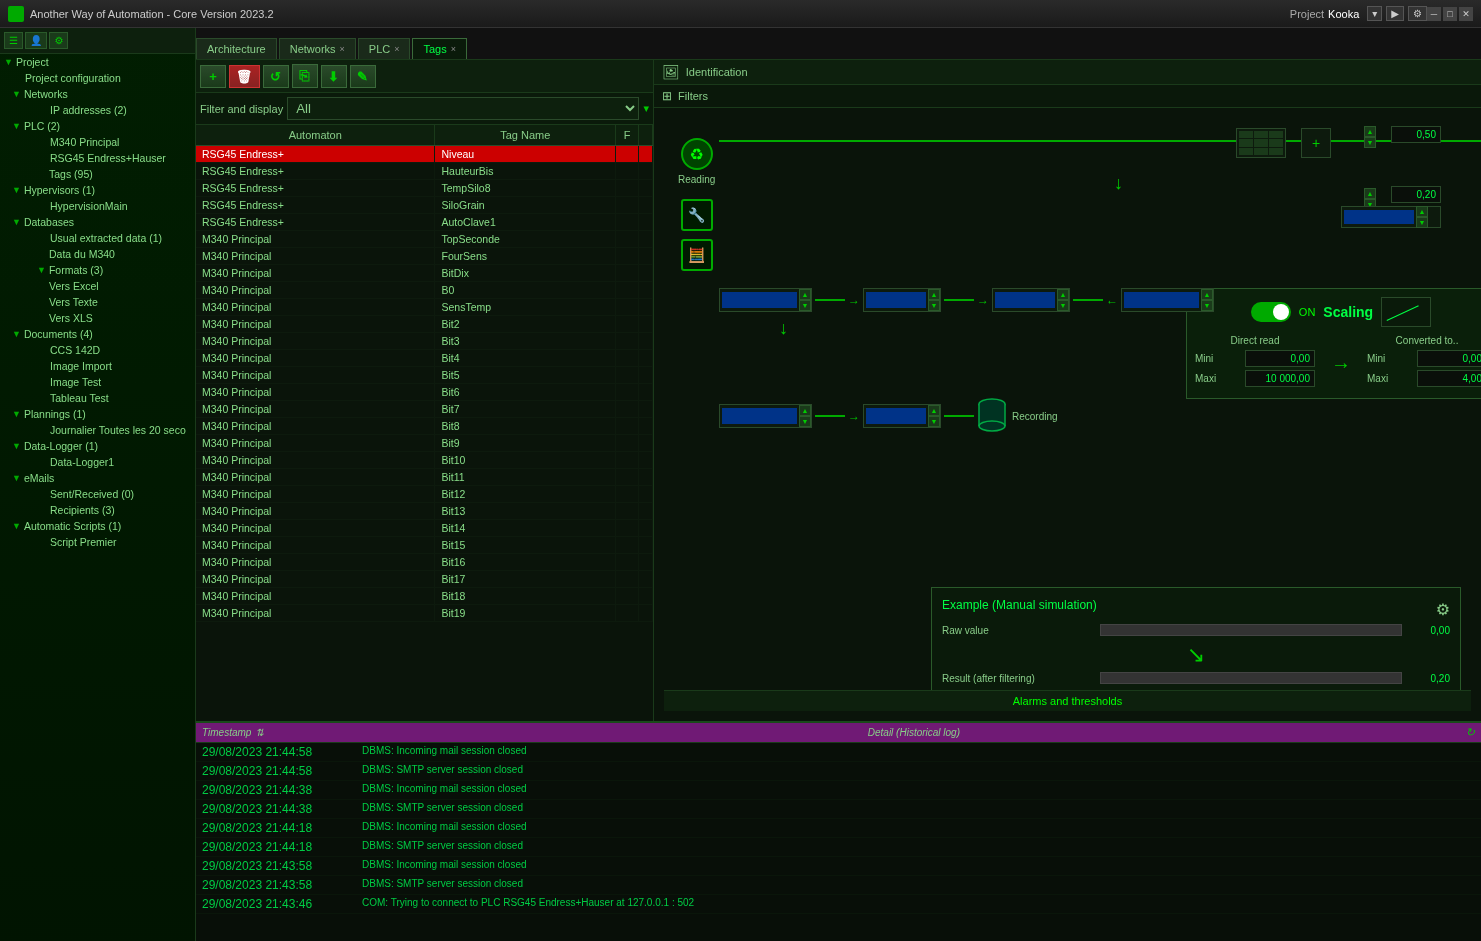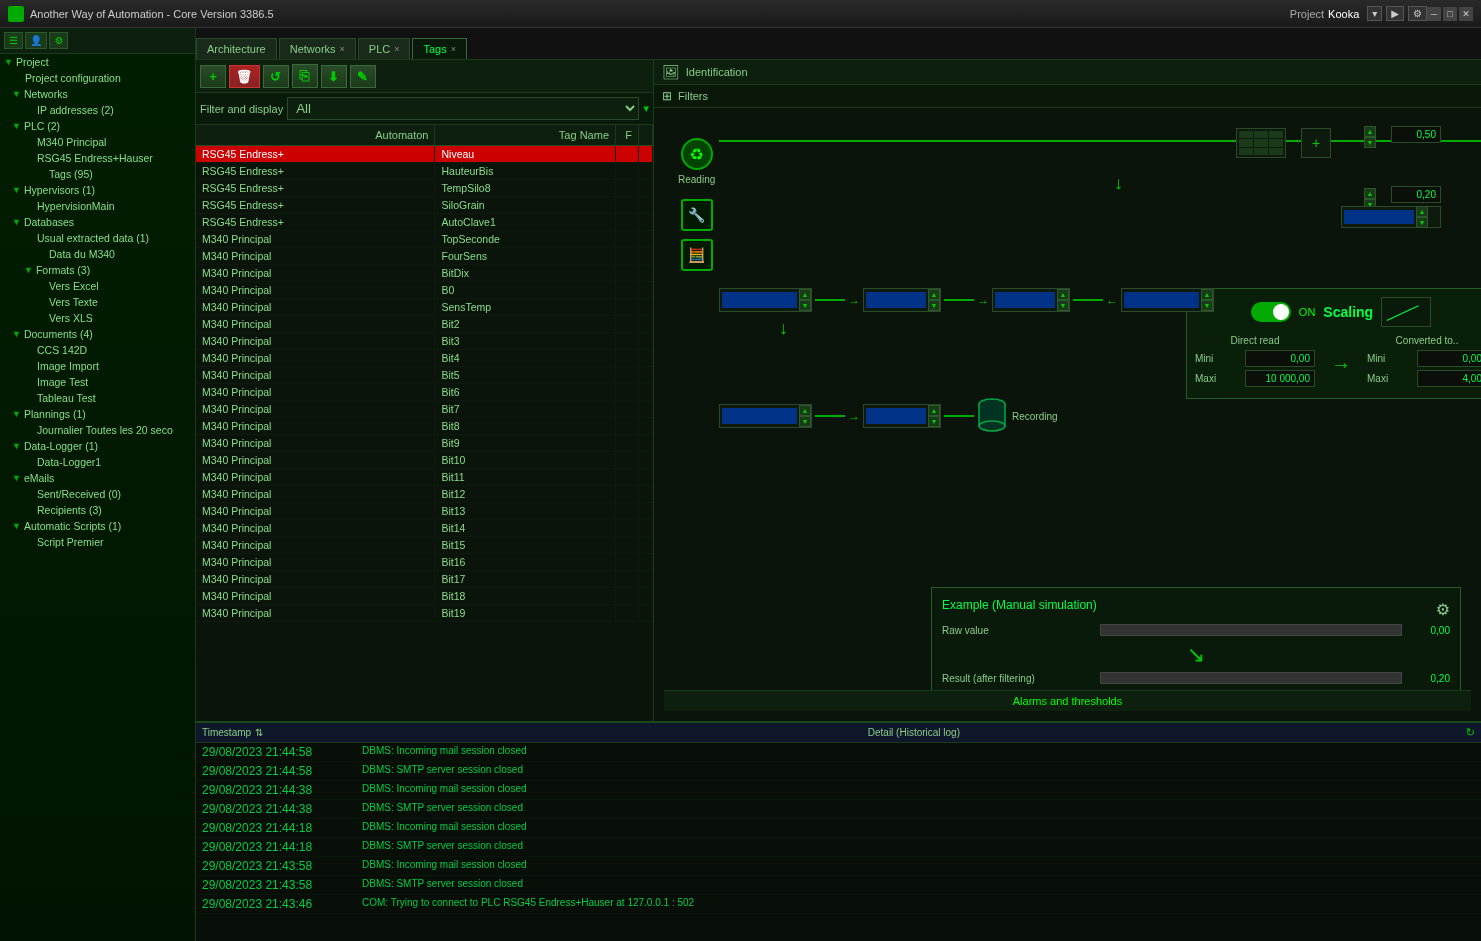--- a/index.html
+++ b/index.html
@@ -90,21 +90,21 @@
 
     .tree-item {
       padding: 2px 4px;
       display: flex;
       align-items: center;
       gap: 3px;
       cursor: pointer;
       white-space: nowrap;
     }
     .tree-indent { padding-left: 12px; }
-    .tree-indent2 { padding-left: 24px; }
+    .tree-indent2 { padding-left: 37px; }
     .tree-indent3 { padding-left: 36px; }
     .expand-icon { color: #00aa00; font-size: 9px; }
 
     
     #content {
       flex: 1;
       display: flex;
       flex-direction: column;
       background: #0a140a;
     }
@@ -219,21 +219,21 @@
       border-collapse: collapse;
     }
     table thead {
       background: #0d200d;
       position: sticky;
       top: 0;
       z-index: 1;
     }
     table th {
       padding: 4px 6px;
-      text-align: right;
+      text-align: center;
       color: #88cc88;
       border-bottom: 1px solid #2a4a2a;
       border-right: 1px solid #1a3a1a;
       font-weight: normal;
       font-size: 11px;
     }
     table td {
       padding: 2px 6px;
       border-bottom: 1px solid #0d1a0d;
       border-right: 1px solid #0d1a0d;
@@ -406,23 +406,24 @@
     #log-panel {
       height: 220px;
       background: #080f08;
       border-top: 2px solid #1a4a1a;
       display: flex;
       flex-direction: column;
     }
     #log-header {
       display: flex;
       align-items: center;
-      background: #0f172a;
+      background: #701a75;
       border-bottom: 1px solid #1a3a1a;
       padding: 3px 6px;
+      font-style: italic;
     }
     .log-col-ts {
       width: 160px;
       color: #88cc88;
       font-size: 10px;
       display: flex;
       align-items: center;
       gap: 4px;
     }
     .log-col-detail {
@@ -529,21 +530,21 @@
     #sidebar {
       background: linear-gradient(180deg, rgba(0,30,0,0.95), rgba(0,20,0,0.98)),
                   repeating-linear-gradient(0deg, transparent, transparent 20px, rgba(0,100,0,0.05) 20px, rgba(0,100,0,0.05) 21px);
     }
   </style>
 </head>
 <body>
 
 <div id="title-bar">
   <div class="app-icon"></div>
-  <span class="title-text">Another Way of Automation - Core Version 3386.5</span>
+  <span class="title-text">Another Way of Automation - Core Version 2023.2</span>
   <span class="project-label">Project</span>
   <span class="project-name">Kooka</span>
   <div class="project-controls">
     <button class="proj-btn">▾</button>
     <button class="proj-btn">▶</button>
     <button class="proj-btn">⚙</button>
   </div>
   <div class="win-controls">
     <button class="win-btn">─</button>
     <button class="win-btn">□</button>

